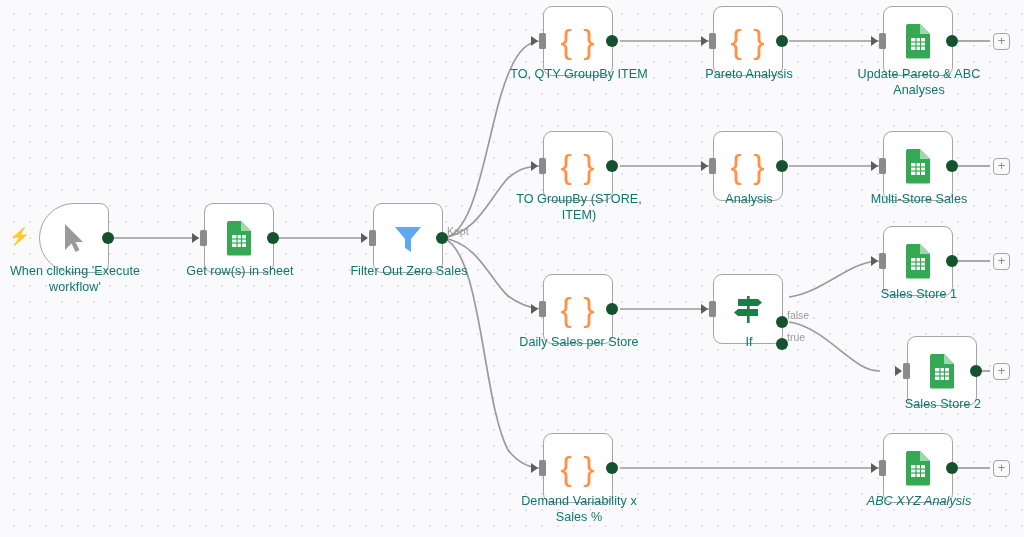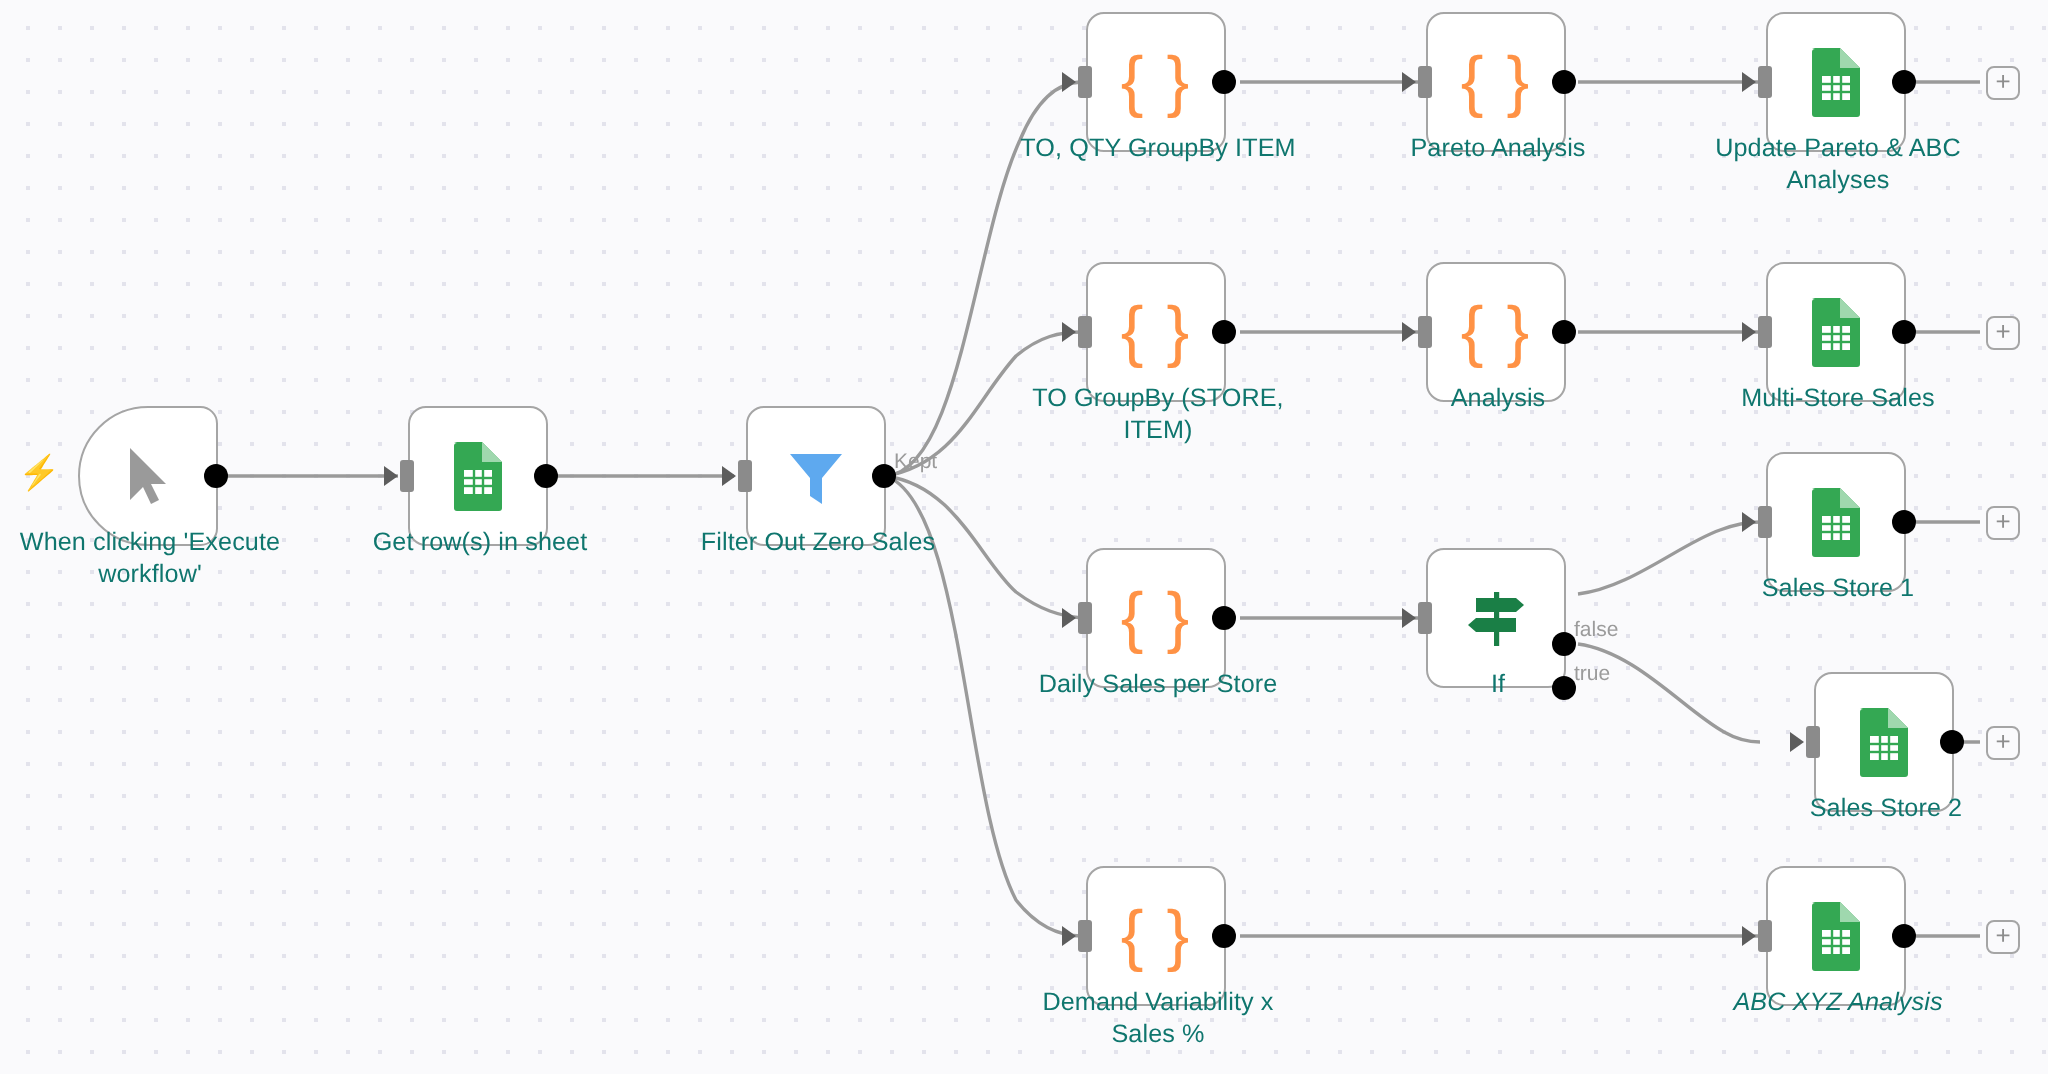--- a/index.html
+++ b/index.html
@@ -40,21 +40,21 @@
     line-height:15.5px;
     color:#0f766e;
     letter-spacing:.05px;
     white-space:pre-line;
   }
 
   
   .port-out {
     position:absolute; right:-6px; top:50%;
     width:12px; height:12px; margin-top:-6px;
-    border-radius:50%; background:#000000;
+    border-radius:50%; background:#14532d;
   }
   .port-out.p-true  { top:31%;margin-top:42px; }
   .port-out.p-false { top:69%;text-align:center; }
   .port-in {
     position:absolute; left:-5px; top:50%;
     width:7px; height:16px; margin-top:-8px;
     background:#8b8b8b; border-radius:1.5px;
   }
   .port-arrow {
     position:absolute; left:-13px; top:50%;

